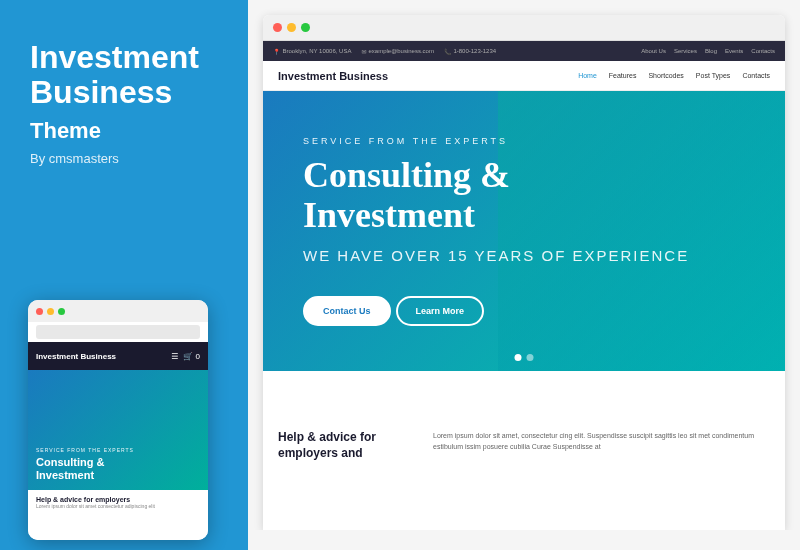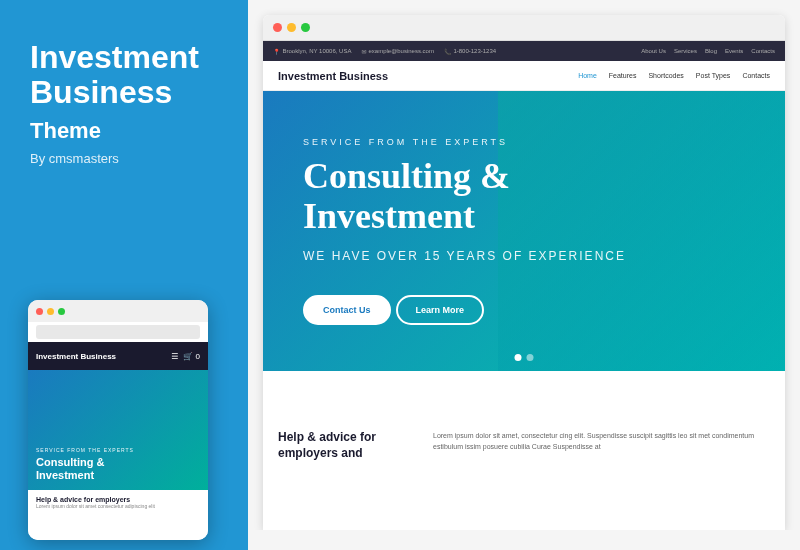--- a/index.html
+++ b/index.html
@@ -311,21 +311,21 @@
     .hero-title {
       font-size: 36px;
       font-weight: 900;
       color: #fff;
       line-height: 1.1;
       margin-bottom: 12px;
       font-family: Georgia, serif;
     }
 
     .hero-subtitle {
-      font-size: 12px;
+      font-size: 15px;
       color: rgba(255,255,255,0.9);
       letter-spacing: 2px;
       text-transform: uppercase;
       margin-bottom: 32px;
     }
 
     .hero-buttons {
       display: flex;
       gap: 5px;
     }

